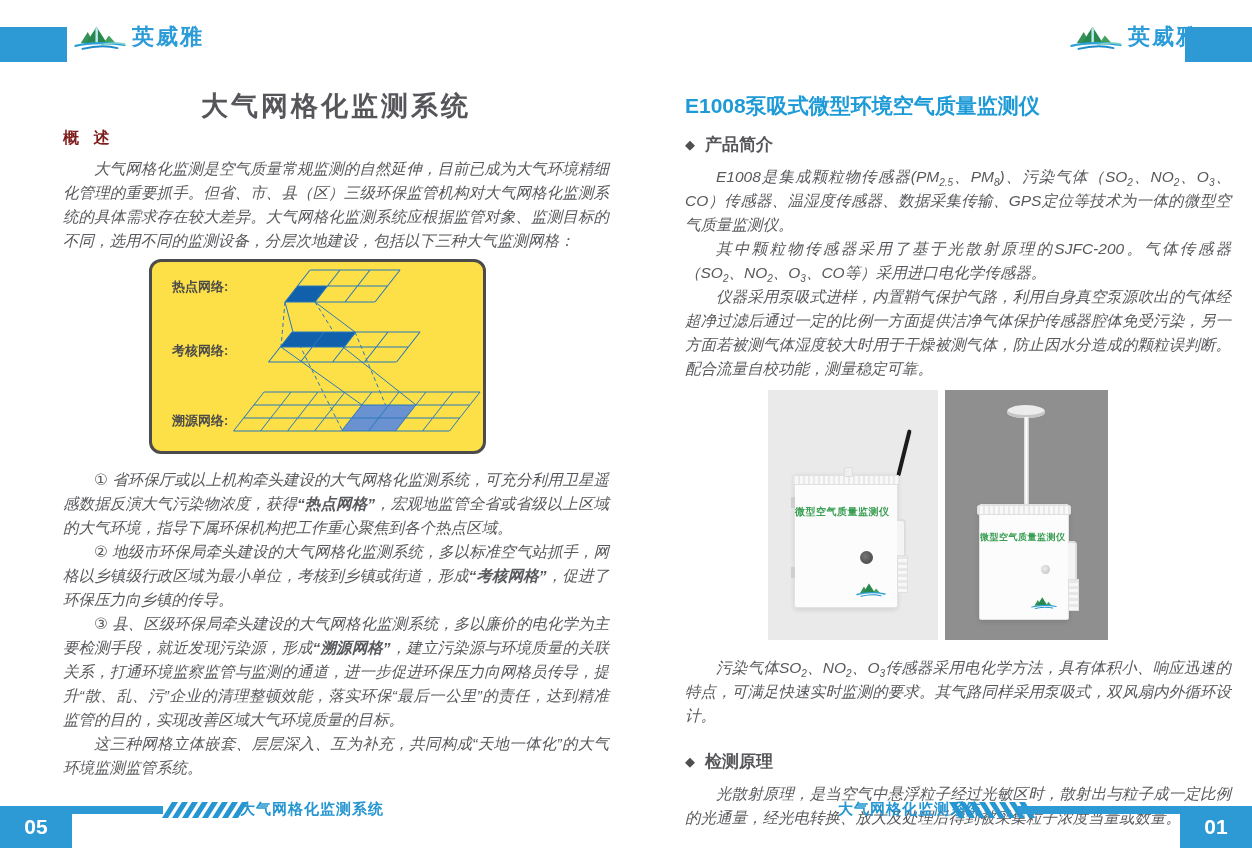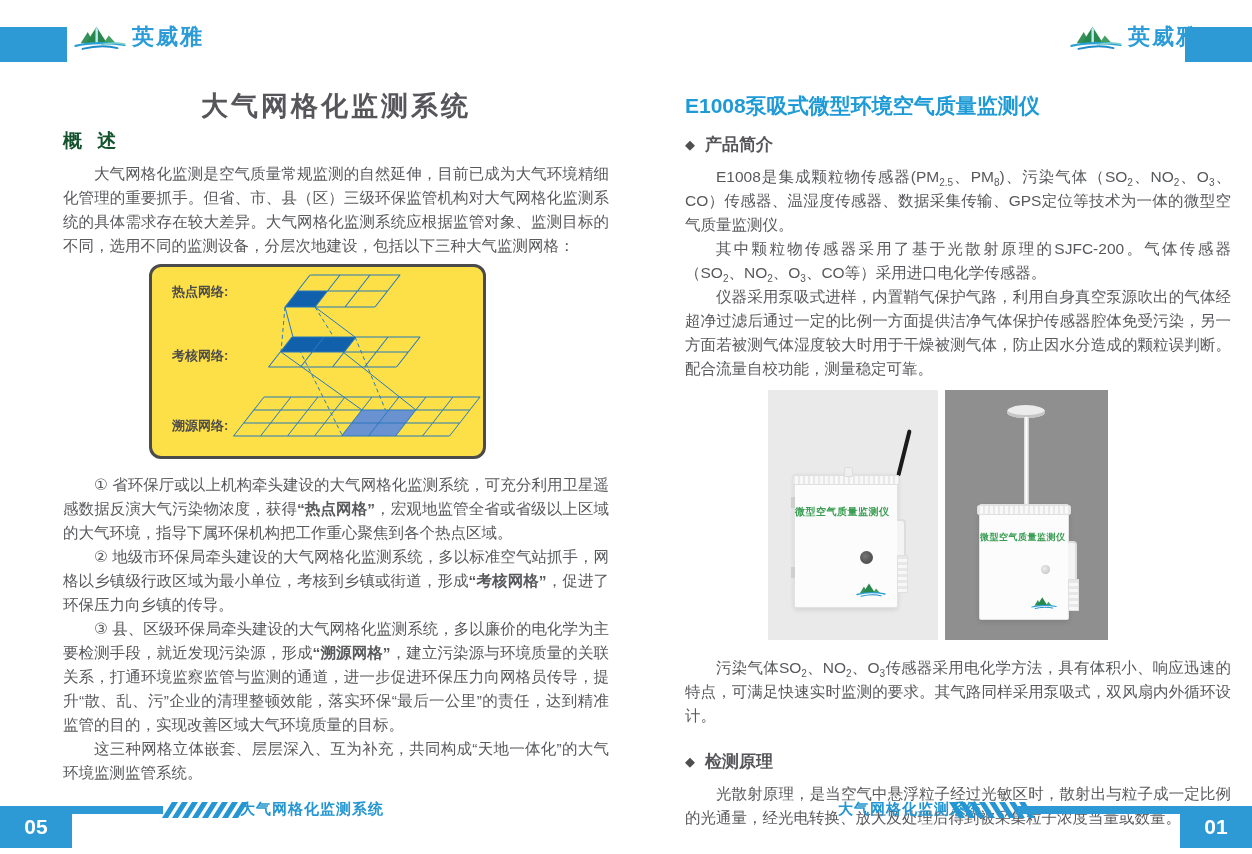--- a/index.html
+++ b/index.html
@@ -13,23 +13,23 @@
   .logo{position:absolute;top:22px;display:flex;gap:4px;}
   .logo.ll{left:72px;}
   .logo.lr{left:1068px;}
   .logo-text{font-size:22px;font-weight:bold;color:#2b9cd8;letter-spacing:2px;}
 
   
   .col{position:absolute;width:546px;}
   .col-left{left:63px;top:88px;}
   .col-right{left:685px;top:90px;}
   h1.page-title{margin:0 0 4px;font-size:27px;letter-spacing:3px;text-align:center;color:#55555a;}
-  h2.overview{margin:0 0 8px;font-size:19px;letter-spacing:5px;color:#14532d;}
+  h2.overview{margin:0 0 8px;font-size:16px;letter-spacing:5px;color:#7f1d1d;}
   h2.e-title{margin:2px 0 13px;font-size:21px;color:#1e9bd7;}
-  p.body{margin:0;font-size:15.5px;line-height:24px;text-align:justify;text-indent:2em;color:#58595c;}
+  p.body{margin:0;font-size:15.5px;line-height:24px;text-align:justify;text-indent:2em;color:#58595c;font-style:italic;}
   .seg-b{font-weight:700;}
   sub{font-size:10px;line-height:0;}
 
   
   .diagram{position:relative;width:331px;height:189px;border:3px solid #4b4b4b;border-radius:12px;
            margin:6px 0 14px 86px;background:#fde047;}
   .diagram svg{position:absolute;left:0;top:0;}
   .dlabel{position:absolute;left:20px;font-size:13px;font-weight:bold;color:#4b4b4b;}
   .dl1{top:16px}.dl2{top:80px}.dl3{top:150px}
 

